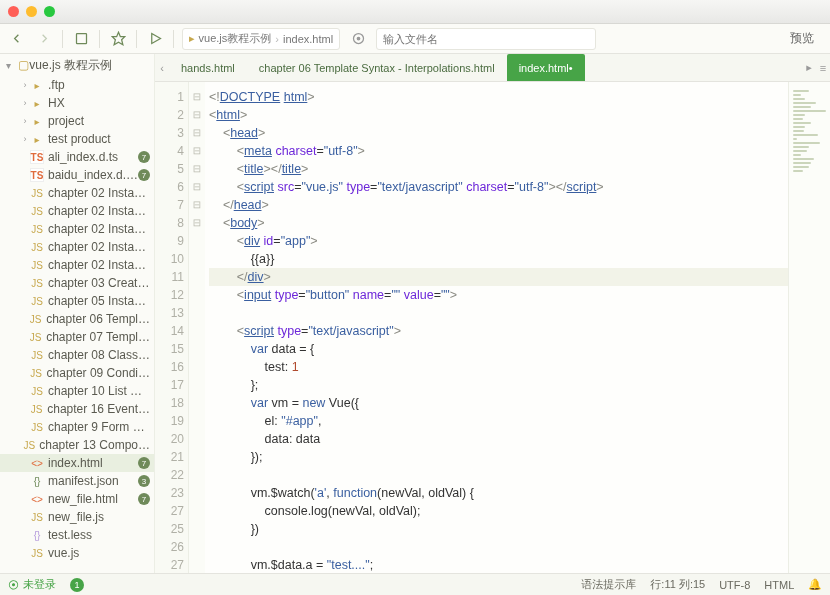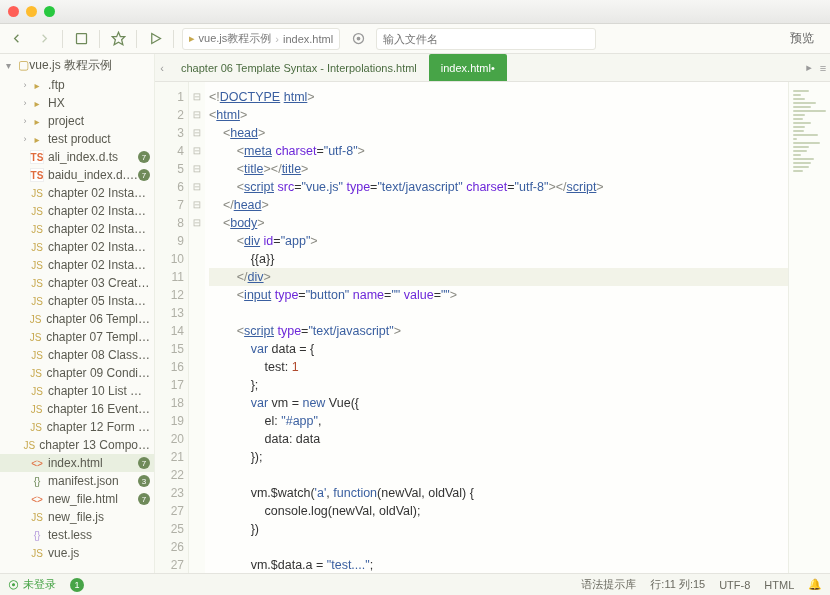--- a/index.html
+++ b/index.html
@@ -210,21 +210,21 @@
           <span>chapter 10 List …</span>
         </div>
         <div class="node" style="padding-left: 20px;">
           <span class="caret"></span>
           <span class="ico js-ico">JS</span>
           <span>chapter 16 Event…</span>
         </div>
         <div class="node" style="padding-left: 20px;">
           <span class="caret"></span>
           <span class="ico js-ico">JS</span>
-          <span>chapter 12 Form …</span>
+          <span>chapter 9 Form …</span>
         </div>
         <div class="node" style="padding-left: 20px;">
           <span class="caret"></span>
           <span class="ico js-ico">JS</span>
           <span>chapter 13 Compo…</span>
         </div>
         <div class="node active" style="padding-left: 20px;">
           <span class="caret"></span>
           <span class="ico html-ico">&lt;&gt;</span>
           <span>index.html</span>
@@ -257,20 +257,23 @@
           <span class="ico js-ico">JS</span>
           <span>vue.js</span>
         </div>
       </div>
   </div>
 
   <div class="editor">
     <div class="tabs">
       <div class="tab-nav">‹</div>
       <div id="tabs-c" style="display:flex;flex:1;overflow:hidden">
+          <div class="tab">
+            <span>hands.html</span>
+          </div>
           <div class="tab">
             <span>chapter 06 Template Syntax - Interpolations.html</span>
           </div>
           <div class="tab active">
             <span>index.html</span>
             <span> •</span>
           </div>
         </div>
       <div class="tab-nav">▸</div>
       <div class="tab-nav">≡</div>

